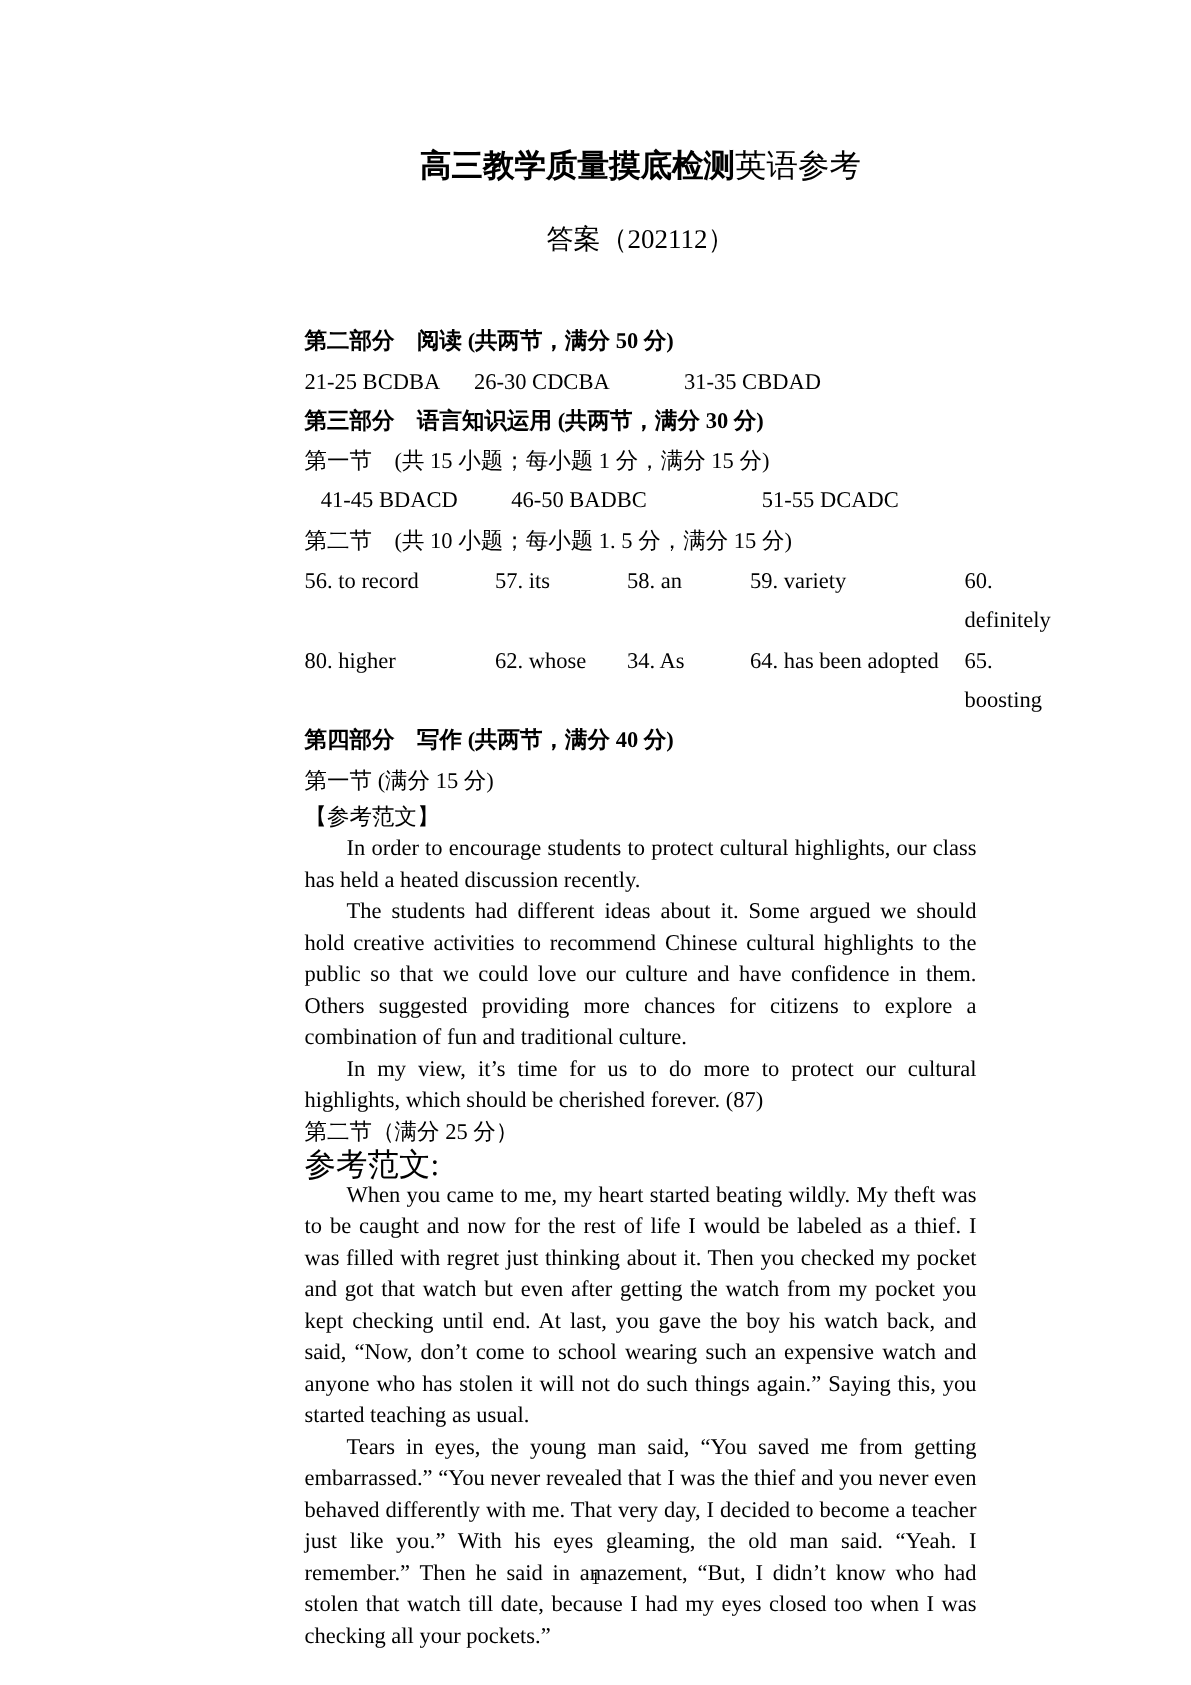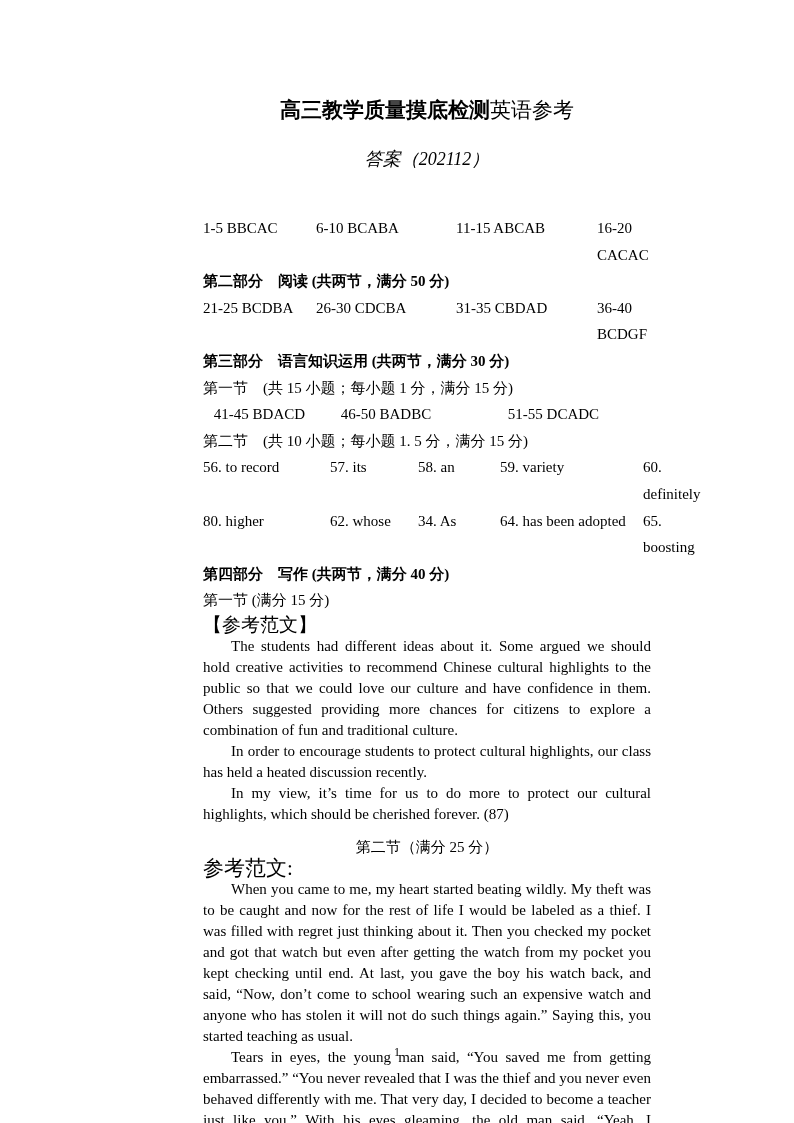--- a/index.html
+++ b/index.html
@@ -22,21 +22,20 @@
     white-space: nowrap;
   }
   .doc-title .t-bold { font-weight: bold; }
   .doc-title .t-regular { font-weight: normal; }
   .doc-subtitle {
     text-align: center;
     font-size: 18px;
     line-height: 24px;
     margin-top: 24px;
     font-weight: normal;
-    font-style: italic;
   }
   .answer-key {
     margin-top: 44px;
     font-size: 15px;
   }
   .ak-heading {
     font-weight: bold;
     line-height: 26.6px;
   }
   .ak-sub {
@@ -45,35 +44,34 @@
   }
   .ak-row {
     display: grid;
     line-height: 26.6px;
     font-weight: normal;
   }
   .cols-choice  { grid-template-columns: 113px 140px 141px 1fr; }
   .cols-cloze   { grid-template-columns: 113px 140px 1fr; text-align: center; }
   .cols-fill    { grid-template-columns: 127px 88px 82px 143px 1fr; }
   .essay-label {
-    font-size: 19px;
+    font-size: 15px;
     line-height: 22px;
   }
   .essay-p {
     margin: 0;
     font-size: 15px;
     line-height: 21px;
     text-align: justify;
     text-indent: 28px;
   }
   .sec2-heading {
     font-size: 15px;
     line-height: 21px;
-    margin-top: 12px;
-    text-align: center;
+    margin-top: 0;
   }
   .essay2-label {
     font-size: 21px;
     line-height: 21px;
   }
   .essay-p .lead-italic { }
   .page-number {
     position: absolute;
     left: 0;
     right: 0;
@@ -89,33 +87,26 @@
 <div class="page">
 
   <div class="doc-title">
     <span class="t-bold">高三教学质量摸底检测</span><span class="t-regular">英语参考</span>
   </div>
 
   <div class="doc-subtitle">答案（202112）</div>
 
   <div class="answer-key">
 
-    <div class="ak-row cols-choice">
-      <span>1-5 BBCAC</span>
-      <span>6-10 BCABA</span>
-      <span>11-15 ABCAB</span>
-      <span>16-20 CACAC</span>
-    </div>
 
     <div class="ak-heading">第二部分　阅读 (共两节，满分 50 分)</div>
     <div class="ak-row cols-choice">
       <span>21-25 BCDBA</span>
       <span>26-30 CDCBA</span>
       <span>31-35 CBDAD</span>
-      <span>36-40 BCDGF</span>
     </div>
 
     <div class="ak-heading">第三部分　语言知识运用 (共两节，满分 30 分)</div>
     <div class="ak-sub">第一节　(共 15 小题；每小题 1 分，满分 15 分)</div>
     <div class="ak-row cols-cloze">
       <span>41-45 BDACD</span>
       <span>46-50 BADBC</span>
       <span>51-55 DCADC</span>
     </div>
 
@@ -134,22 +125,22 @@
       <span>64. has been adopted</span>
       <span>65. boosting</span>
     </div>
 
     <div class="ak-heading">第四部分　写作 (共两节，满分 40 分)</div>
     <div class="ak-sub">第一节 (满分 15 分)</div>
   </div>
 
   <div class="essay-label">【参考范文】</div>
 
+  <p class="essay-p">In order to encourage students to protect cultural highlights, our class has held a heated discussion recently.</p>
   <p class="essay-p">The students had different ideas about it. Some argued we should hold creative activities to recommend Chinese cultural highlights to the public so that we could love our culture and have confidence in them. Others suggested providing more chances for citizens to explore a combination of fun and traditional culture.</p>
-  <p class="essay-p">In order to encourage students to protect cultural highlights, our class has held a heated discussion recently.</p>
   <p class="essay-p">In my view, it’s time for us to do more to protect our cultural highlights, which should be cherished forever. (87)</p>
 
   <div class="sec2-heading">第二节（满分 25 分）</div>
   <div class="essay2-label">参考范文:</div>
 
   <p class="essay-p"><span class="lead-italic">When you came to me, my heart started beating wildly.</span><span> My theft was to be caught and now for the rest of life I would be labeled as a thief. I was filled with regret just thinking about it. Then you checked my pocket and got that watch but even after getting the watch from my pocket you kept checking until end. At last, you gave the boy his watch back, and said, “Now, don’t come to school wearing such an expensive watch and anyone who has stolen it will not do such things again.” Saying this, you started teaching as usual.</span></p>
   <p class="essay-p"><span class="lead-italic">Tears in eyes, the young man said, “You saved me from getting embarrassed.”</span><span> “You never revealed that I was the thief and you never even behaved differently with me. That very day, I decided to become a teacher just like you.” With his eyes gleaming, the old man said. “Yeah. I remember.” Then he said in amazement, “But, I didn’t know who had stolen that watch till date, because I had my eyes closed too when I was checking all your pockets.”</span></p>
 
   <div class="page-number">1</div>
 

